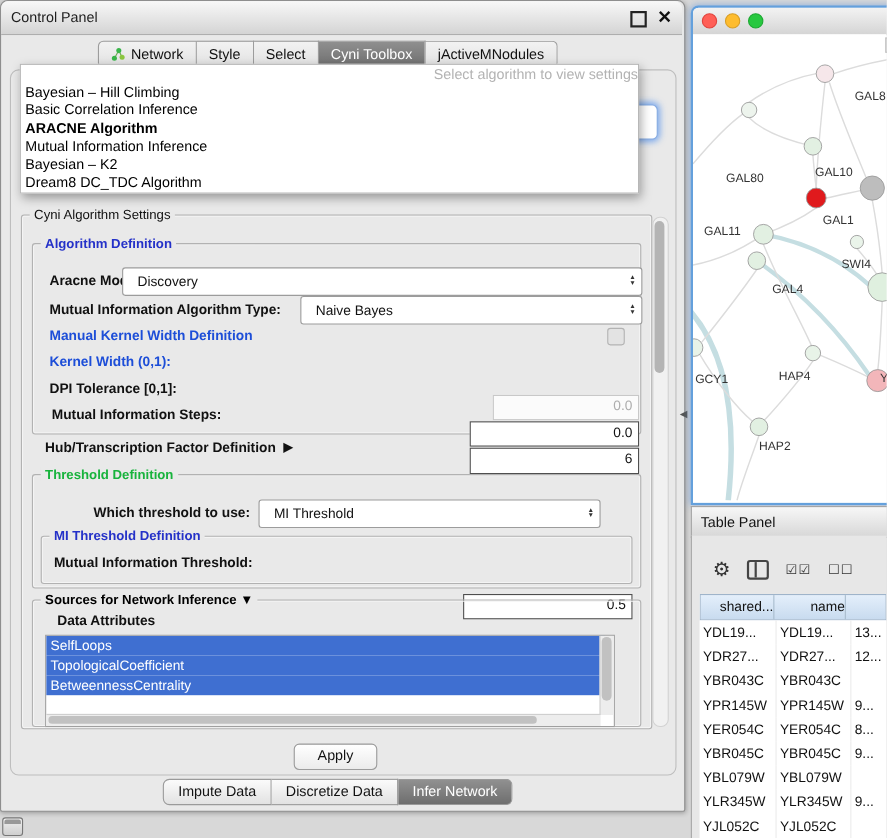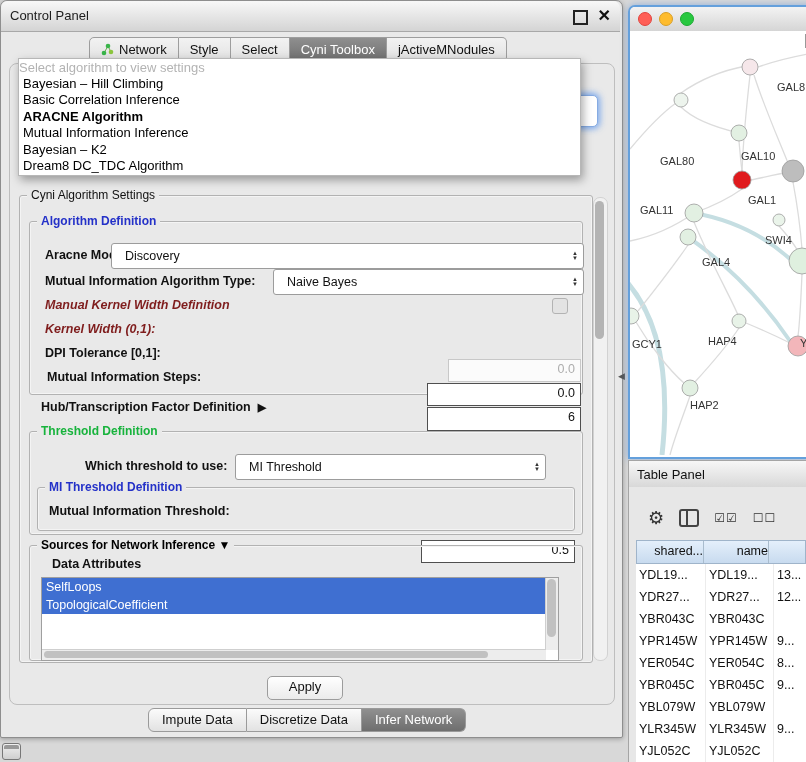--- a/index.html
+++ b/index.html
@@ -23,40 +23,40 @@
     background:linear-gradient(#f2f2f2,#e2e2e2);border:1px solid #9d9d9d;border-left:none;color:#111;}
   .tab:first-child{border-left:1px solid #9d9d9d;border-radius:5px 0 0 5px;}
   .tab:last-child{border-radius:0 5px 5px 0;}
   .tab.active{background:linear-gradient(#8f8f8f,#6f6f6f);color:#fff;align-items:center;}
 
   
   #combo-underlay{left:29px;top:94px;width:566px;height:30px;background:#fff;border:1px solid #86abe2;
     border-radius:5px;box-shadow:0 0 6px 2px rgba(88,148,238,.75);z-index:2;}
   #algo-dropdown{left:17px;top:57px;width:561px;height:116px;background:#fff;border:1px solid #b7b7b7;
     box-shadow:2px 4px 9px rgba(0,0,0,.35);z-index:3;font-size:13px;}
-  #algo-placeholder{height:17px;line-height:17px;text-align:left;color:#b3b3b3;}
+  #algo-placeholder{height:17px;line-height:17px;text-align:right;color:#b3b3b3;}
   .dd-item{height:16.4px;line-height:16.4px;padding-left:4px;white-space:nowrap;color:#000;}
   .dd-selected{font-weight:bold;}
 
   
   #cp-body{left:8px;top:62px;width:604px;height:640px;border:1px solid #bebebe;border-radius:8px;}
 
   .groupbox{border:1px solid #b2b2b2;border-radius:3px;box-shadow:inset 0 0 0 1px #f4f4f4;}
   .grouplabel{position:absolute;background:#e9e9e9;padding:0 4px;font-size:12px;white-space:nowrap;}
   .title-blue{color:#2431c8;font-weight:bold;}
   .title-green{color:#17b33c;font-weight:bold;}
 
   #settings-group{left:18px;top:194px;width:572px;height:466px;}
   #settings-label{left:26px;top:187px;}
 
   #algdef-group{left:28px;top:220px;width:552px;height:172px;}
   #algdef-label{left:36px;top:213px;}
 
   .flabel{position:absolute;font-size:12.5px;font-weight:bold;line-height:20px;white-space:nowrap;}
-  .flabel.disabled{color:#7f1d1d;font-style:italic;}
+  .flabel.disabled{color:#1d4ed8;}
   .combo{position:absolute;background:#fff;border:1px solid #9c9c9c;border-radius:3px;font-size:12.5px;
     display:flex;align-items:center;padding-left:13px;}
   .combo .arrows{position:absolute;right:5px;top:0;bottom:0;display:flex;flex-direction:column;
     justify-content:center;font-size:6px;line-height:5.5px;color:#333;}
   .tfield{position:absolute;background:#fff;border:1px solid #4f4f4f;font-size:12.5px;text-align:right;
     padding:0 5px;line-height:19px;margin-top:40px;}
   .tfield.disabled{border-color:#c8c8c8;color:#adadad;background:#fbfbfb;}
   .checkbox{position:absolute;width:14px;height:14px;border:1px solid #b3b3b3;border-radius:3px;background:#e3e3e3;}
 
   #combo-aracne{left:110px;top:242px;width:458px;height:24px;}
@@ -258,20 +258,21 @@
     <div id="sources-group" class="abs groupbox"></div>
     <span id="sources-label" class="grouplabel">
       <span>Sources for Network Inference</span>
       <span>▼</span>
     </span>
     <span id="lbl-dataattr" class="abs">Data Attributes</span>
     <div id="attr-list" class="abs">
       <div>
           <div class="attr-item">SelfLoops</div>
           <div class="attr-item">TopologicalCoefficient</div>
+          <div class="attr-item">BetweennessCentrality</div>
         </div>
       <div id="attr-vscroll">
         <div id="attr-vthumb"></div>
       </div>
       <div id="attr-hscroll">
         <div id="attr-hthumb"></div>
       </div>
     </div>
 
     <div id="cp-scrollbar" class="abs">

